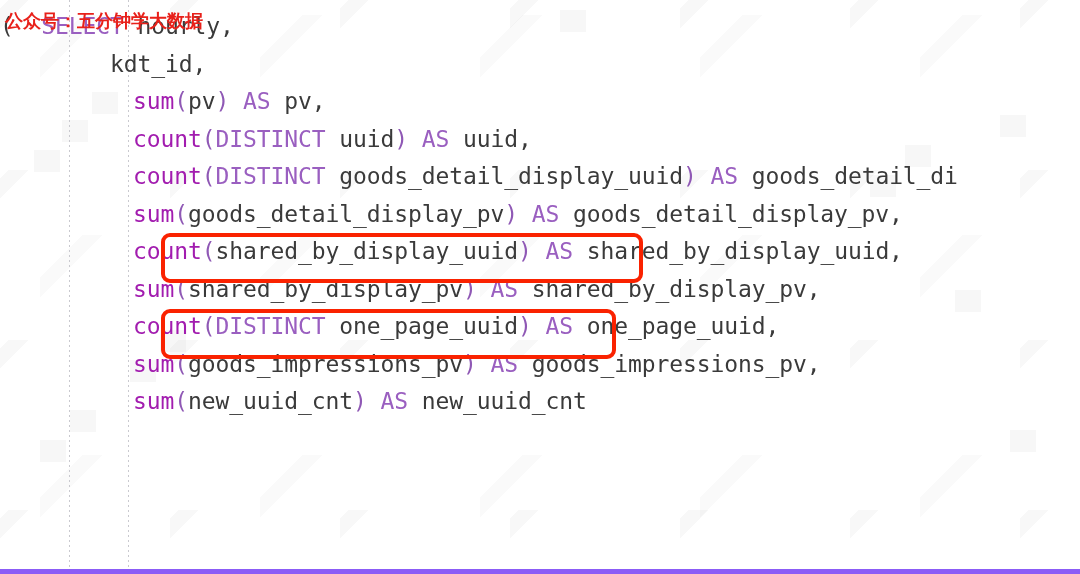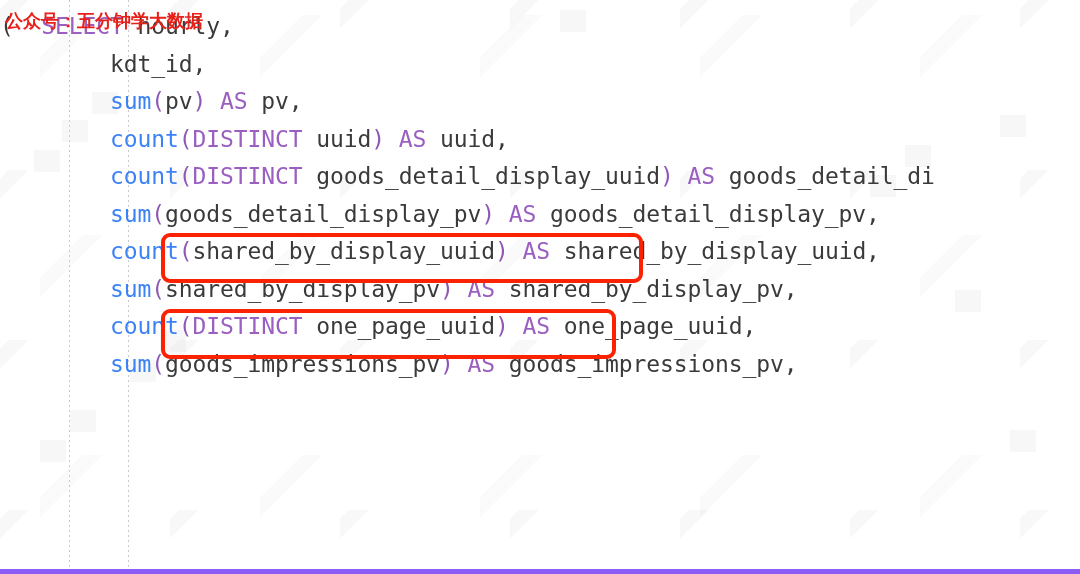--- a/index.html
+++ b/index.html
@@ -72,21 +72,21 @@
   }
   .code-line {
     height: 37.5px;
     line-height: 37.5px;
     font-size: 23px;
     white-space: pre;
     color: #3a3a3a;
     letter-spacing: -0.1px;
   }
   .tok-kw   { color: #9a5fc0; }
-  .tok-fn   { color: #3b82f6; }
+  .tok-fn   { color: #a21caf; margin-left: 23px; }
   .tok-punc { color: #8f58b5; }
   .tok-id   { color: #3a3a3a; }
 
   
   .redbox {
     position: absolute;
     z-index: 3;
     border: 4px solid #fa2200;
     border-radius: 9px;
     pointer-events: none;
@@ -135,20 +135,21 @@
       <div class="code-line"><span class="tok-id">(</span><span class="tok-id">  </span><span class="tok-kw">SELECT</span><span class="tok-id"> hourly,</span></div>
       <div class="code-line"><span class="tok-id">        kdt_id,</span></div>
       <div class="code-line"><span class="tok-id">        </span><span class="tok-fn">sum</span><span class="tok-punc">(</span><span class="tok-id">pv</span><span class="tok-punc">)</span><span class="tok-id"> </span><span class="tok-kw">AS</span><span class="tok-id"> pv,</span></div>
       <div class="code-line"><span class="tok-id">        </span><span class="tok-fn">count</span><span class="tok-punc">(</span><span class="tok-kw">DISTINCT</span><span class="tok-id"> uuid</span><span class="tok-punc">)</span><span class="tok-id"> </span><span class="tok-kw">AS</span><span class="tok-id"> uuid,</span></div>
       <div class="code-line"><span class="tok-id">        </span><span class="tok-fn">count</span><span class="tok-punc">(</span><span class="tok-kw">DISTINCT</span><span class="tok-id"> goods_detail_display_uuid</span><span class="tok-punc">)</span><span class="tok-id"> </span><span class="tok-kw">AS</span><span class="tok-id"> goods_detail_di</span></div>
       <div class="code-line"><span class="tok-id">        </span><span class="tok-fn">sum</span><span class="tok-punc">(</span><span class="tok-id">goods_detail_display_pv</span><span class="tok-punc">)</span><span class="tok-id"> </span><span class="tok-kw">AS</span><span class="tok-id"> goods_detail_display_pv,</span></div>
       <div class="code-line"><span class="tok-id">        </span><span class="tok-fn">count</span><span class="tok-punc">(</span><span class="tok-id">shared_by_display_uuid</span><span class="tok-punc">)</span><span class="tok-id"> </span><span class="tok-kw">AS</span><span class="tok-id"> shared_by_display_uuid,</span></div>
       <div class="code-line"><span class="tok-id">        </span><span class="tok-fn">sum</span><span class="tok-punc">(</span><span class="tok-id">shared_by_display_pv</span><span class="tok-punc">)</span><span class="tok-id"> </span><span class="tok-kw">AS</span><span class="tok-id"> shared_by_display_pv,</span></div>
       <div class="code-line"><span class="tok-id">        </span><span class="tok-fn">count</span><span class="tok-punc">(</span><span class="tok-kw">DISTINCT</span><span class="tok-id"> one_page_uuid</span><span class="tok-punc">)</span><span class="tok-id"> </span><span class="tok-kw">AS</span><span class="tok-id"> one_page_uuid,</span></div>
       <div class="code-line"><span class="tok-id">        </span><span class="tok-fn">sum</span><span class="tok-punc">(</span><span class="tok-id">goods_impressions_pv</span><span class="tok-punc">)</span><span class="tok-id"> </span><span class="tok-kw">AS</span><span class="tok-id"> goods_impressions_pv,</span></div>
+      <div class="code-line"><span class="tok-id">        </span><span class="tok-fn">sum</span><span class="tok-punc">(</span><span class="tok-id">new_uuid_cnt</span><span class="tok-punc">)</span><span class="tok-id"> </span><span class="tok-kw">AS</span><span class="tok-id"> new_uuid_cnt</span></div>
     </div>
 
   <div id="annotation-layer">
       <div class="redbox" style="left: 161px; top: 233px; width: 474px; height: 42px; border-color: rgb(250, 34, 0);"></div>
       <div class="redbox" style="left: 161px; top: 309px; width: 447px; height: 42px; border-color: rgb(250, 34, 0);"></div>
     </div>
 
   <div id="wm-text">公众号：五分钟学大数据</div>
 
 </div>

